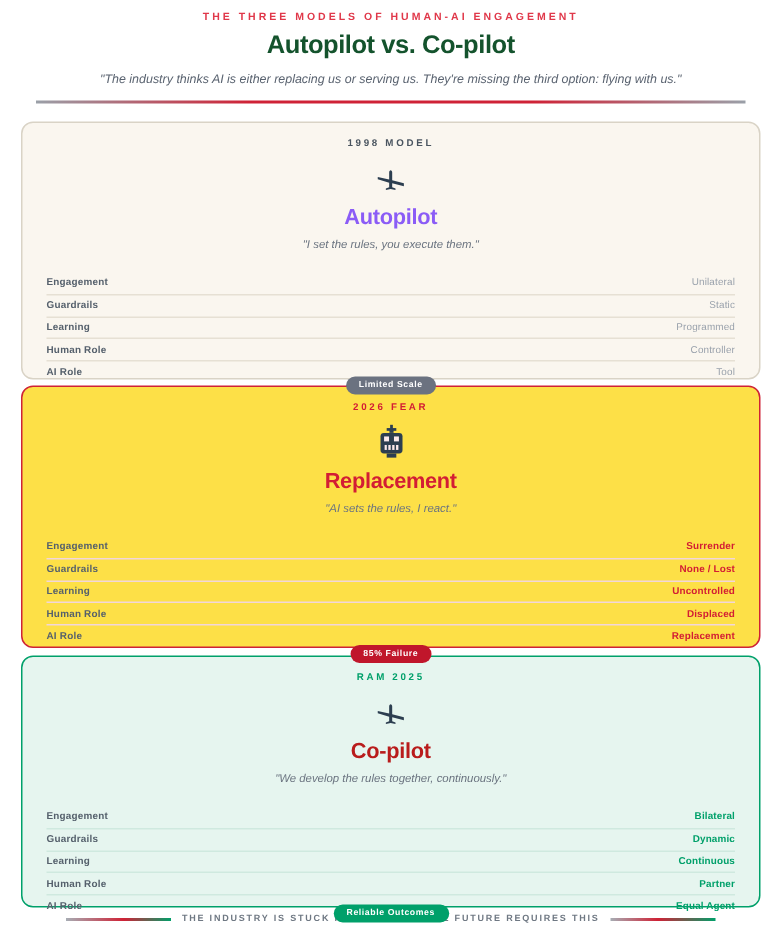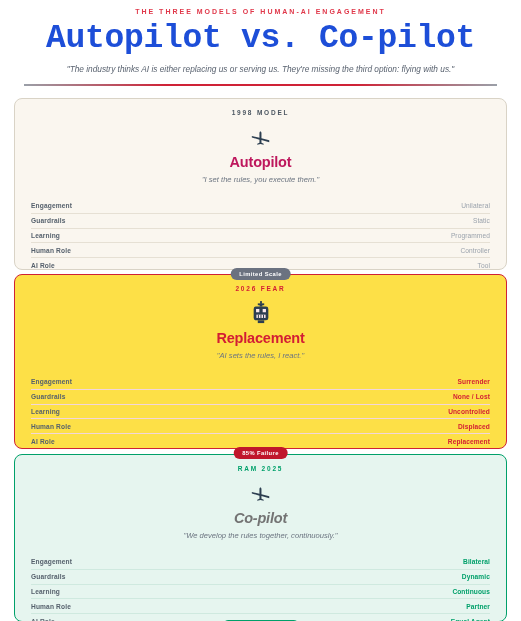--- a/index.html
+++ b/index.html
@@ -26,24 +26,24 @@
   .eyebrow {
     font-size: 7px;
     font-weight: bold;
     letter-spacing: 2.0px;
     color: #e0384a;
     text-transform: uppercase;
     padding-top: 2px;
   }
 
   .main-title {
-    font-family: Liberation Mono, monospace;
-    font-size: 33px;
-    font-weight: bold;
-    color: #1d4ed8;
+    font-family: Liberation Sans, sans-serif;
+    font-size: 17px;
+    font-weight: bold;
+    color: #14532d;
     letter-spacing: -0.3px;
     margin-top: 5px;
   }
 
   .subtitle {
     font-size: 8.3px;
     font-style: italic;
     color: #5a6370;
     margin-top: 7px;
   }
@@ -106,23 +106,23 @@
   }
   .card-icon svg { vertical-align: middle; }
 
   .card-title {
     text-align: center;
     font-size: 14.5px;
     font-weight: bold;
     margin-top: 6px;
     letter-spacing: -0.2px;
   }
-  .t-dark  { color: #be185d; }
+  .t-dark  { color: #8b5cf6; }
   .t-red   { color: #d31d34; }
-  .t-green { color: #737373; font-style: italic; }
+  .t-green { color: #b91c1c; }
 
   .card-quote {
     text-align: center;
     font-size: 7.6px;
     font-style: italic;
     color: #6b7480;
     margin-top: 5px;
   }
 
   .attrs { margin-top: 15px; }

